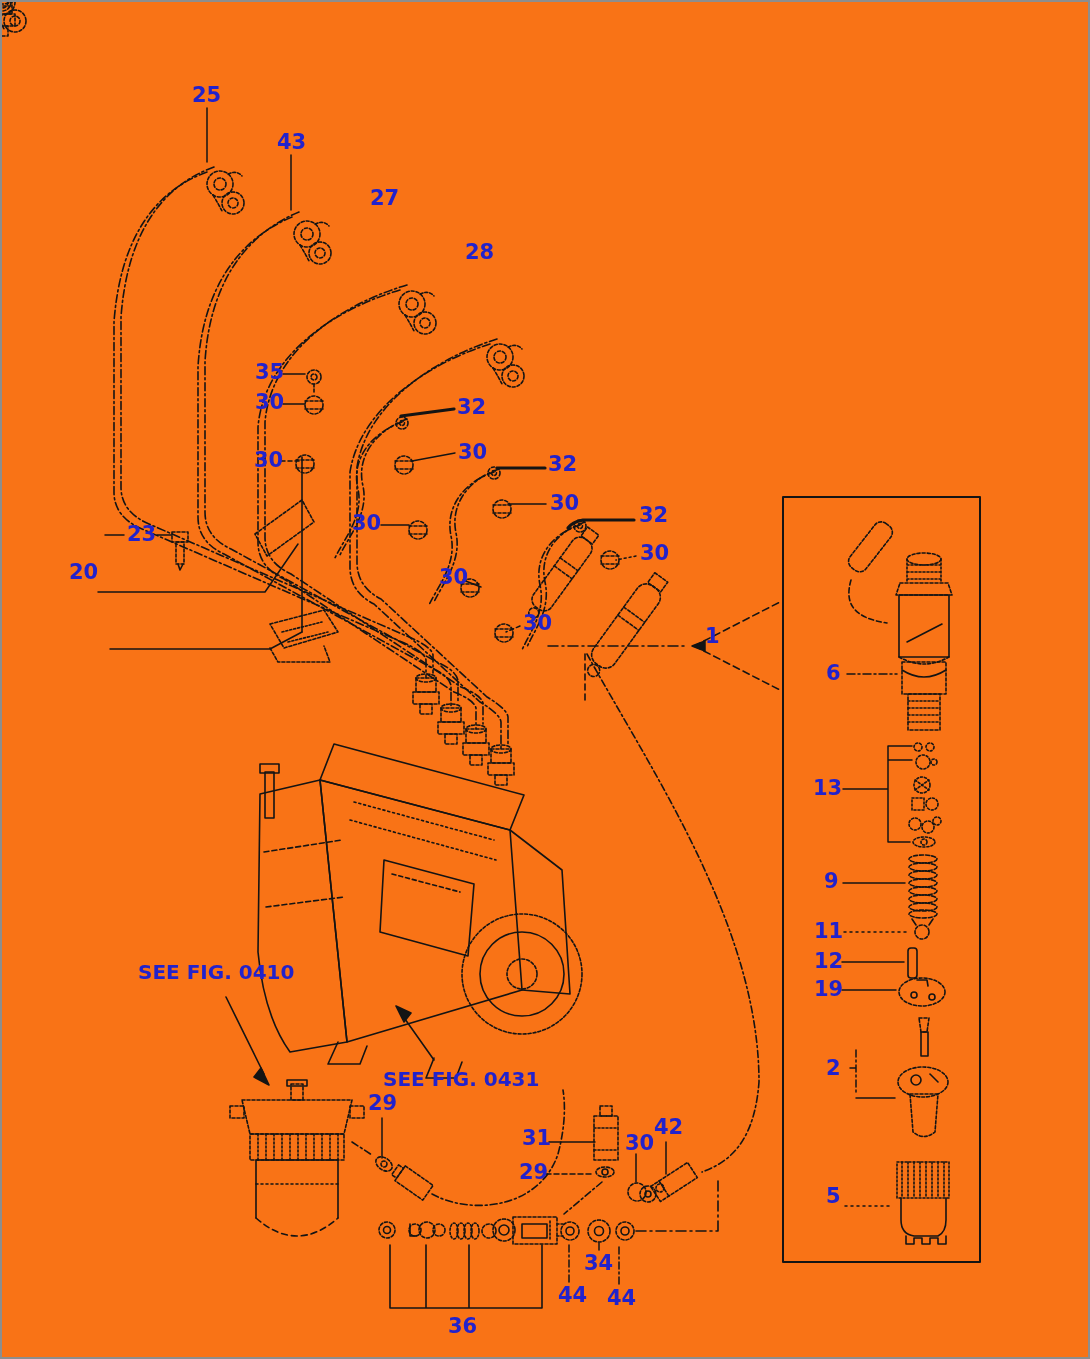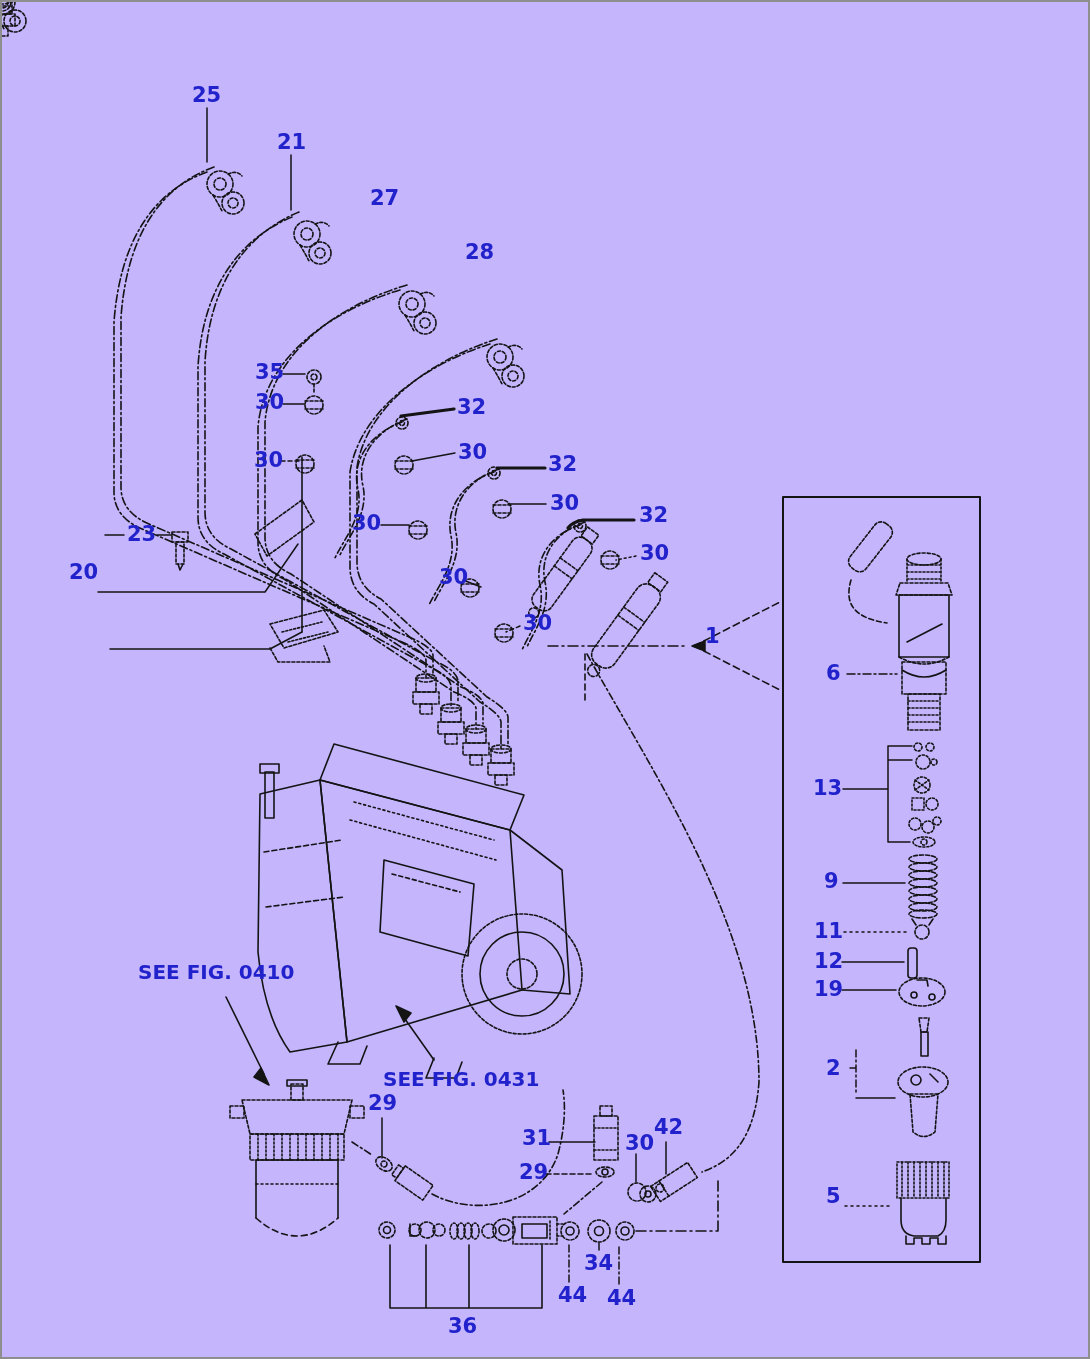--- a/index.html
+++ b/index.html
@@ -1,17 +1,17 @@
 <!DOCTYPE html>
 <html><head>
 <meta charset="utf-8">
 <style>
   html,body{margin:0;padding:0;background:#e8e8e8;}
   .page{
-    position:relative;width:1090px;height:1359px;background:#c4b5fd;
+    position:relative;width:1090px;height:1359px;background:#f97316;
     border:2px solid #8e8e8e;box-sizing:border-box;overflow:hidden;
     font-family:"DejaVu Sans","Liberation Sans",sans-serif;
   }
   .art{position:absolute;left:0;top:0;}
   .callout{
     position:absolute;color:#2222cc;font-weight:bold;font-size:21px;
     line-height:1;white-space:nowrap;letter-spacing:0px;
   }
   .note{
     position:absolute;color:#2222cc;font-weight:bold;font-size:20px;
@@ -335,21 +335,21 @@
     <path d="M544,1172 H592" stroke-dasharray="5 3"></path>
     <path d="M634,1152 V1180"></path>
     <path d="M664,1140 V1172"></path>
     <path d="M597,1248 V1241"></path>
     <path d="M567,1280 V1242" stroke-dasharray="7 3 2 3"></path>
     <path d="M617,1282 V1244" stroke-dasharray="7 3 2 3"></path>
   </g>
 </svg>
 
   <span class="callout" style="left:190px;top:83px">25</span>
-  <span class="callout" style="left:275px;top:130px">21</span>
+  <span class="callout" style="left:275px;top:130px">43</span>
   <span class="callout" style="left:368px;top:186px">27</span>
   <span class="callout" style="left:463px;top:240px">28</span>
   <span class="callout" style="left:253px;top:360px">35</span>
   <span class="callout" style="left:253px;top:390px">30</span>
   <span class="callout" style="left:455px;top:395px">32</span>
   <span class="callout" style="left:252px;top:448px">30</span>
   <span class="callout" style="left:456px;top:440px">30</span>
   <span class="callout" style="left:546px;top:452px">32</span>
   <span class="callout" style="left:548px;top:491px">30</span>
   <span class="callout" style="left:350px;top:511px">30</span>

